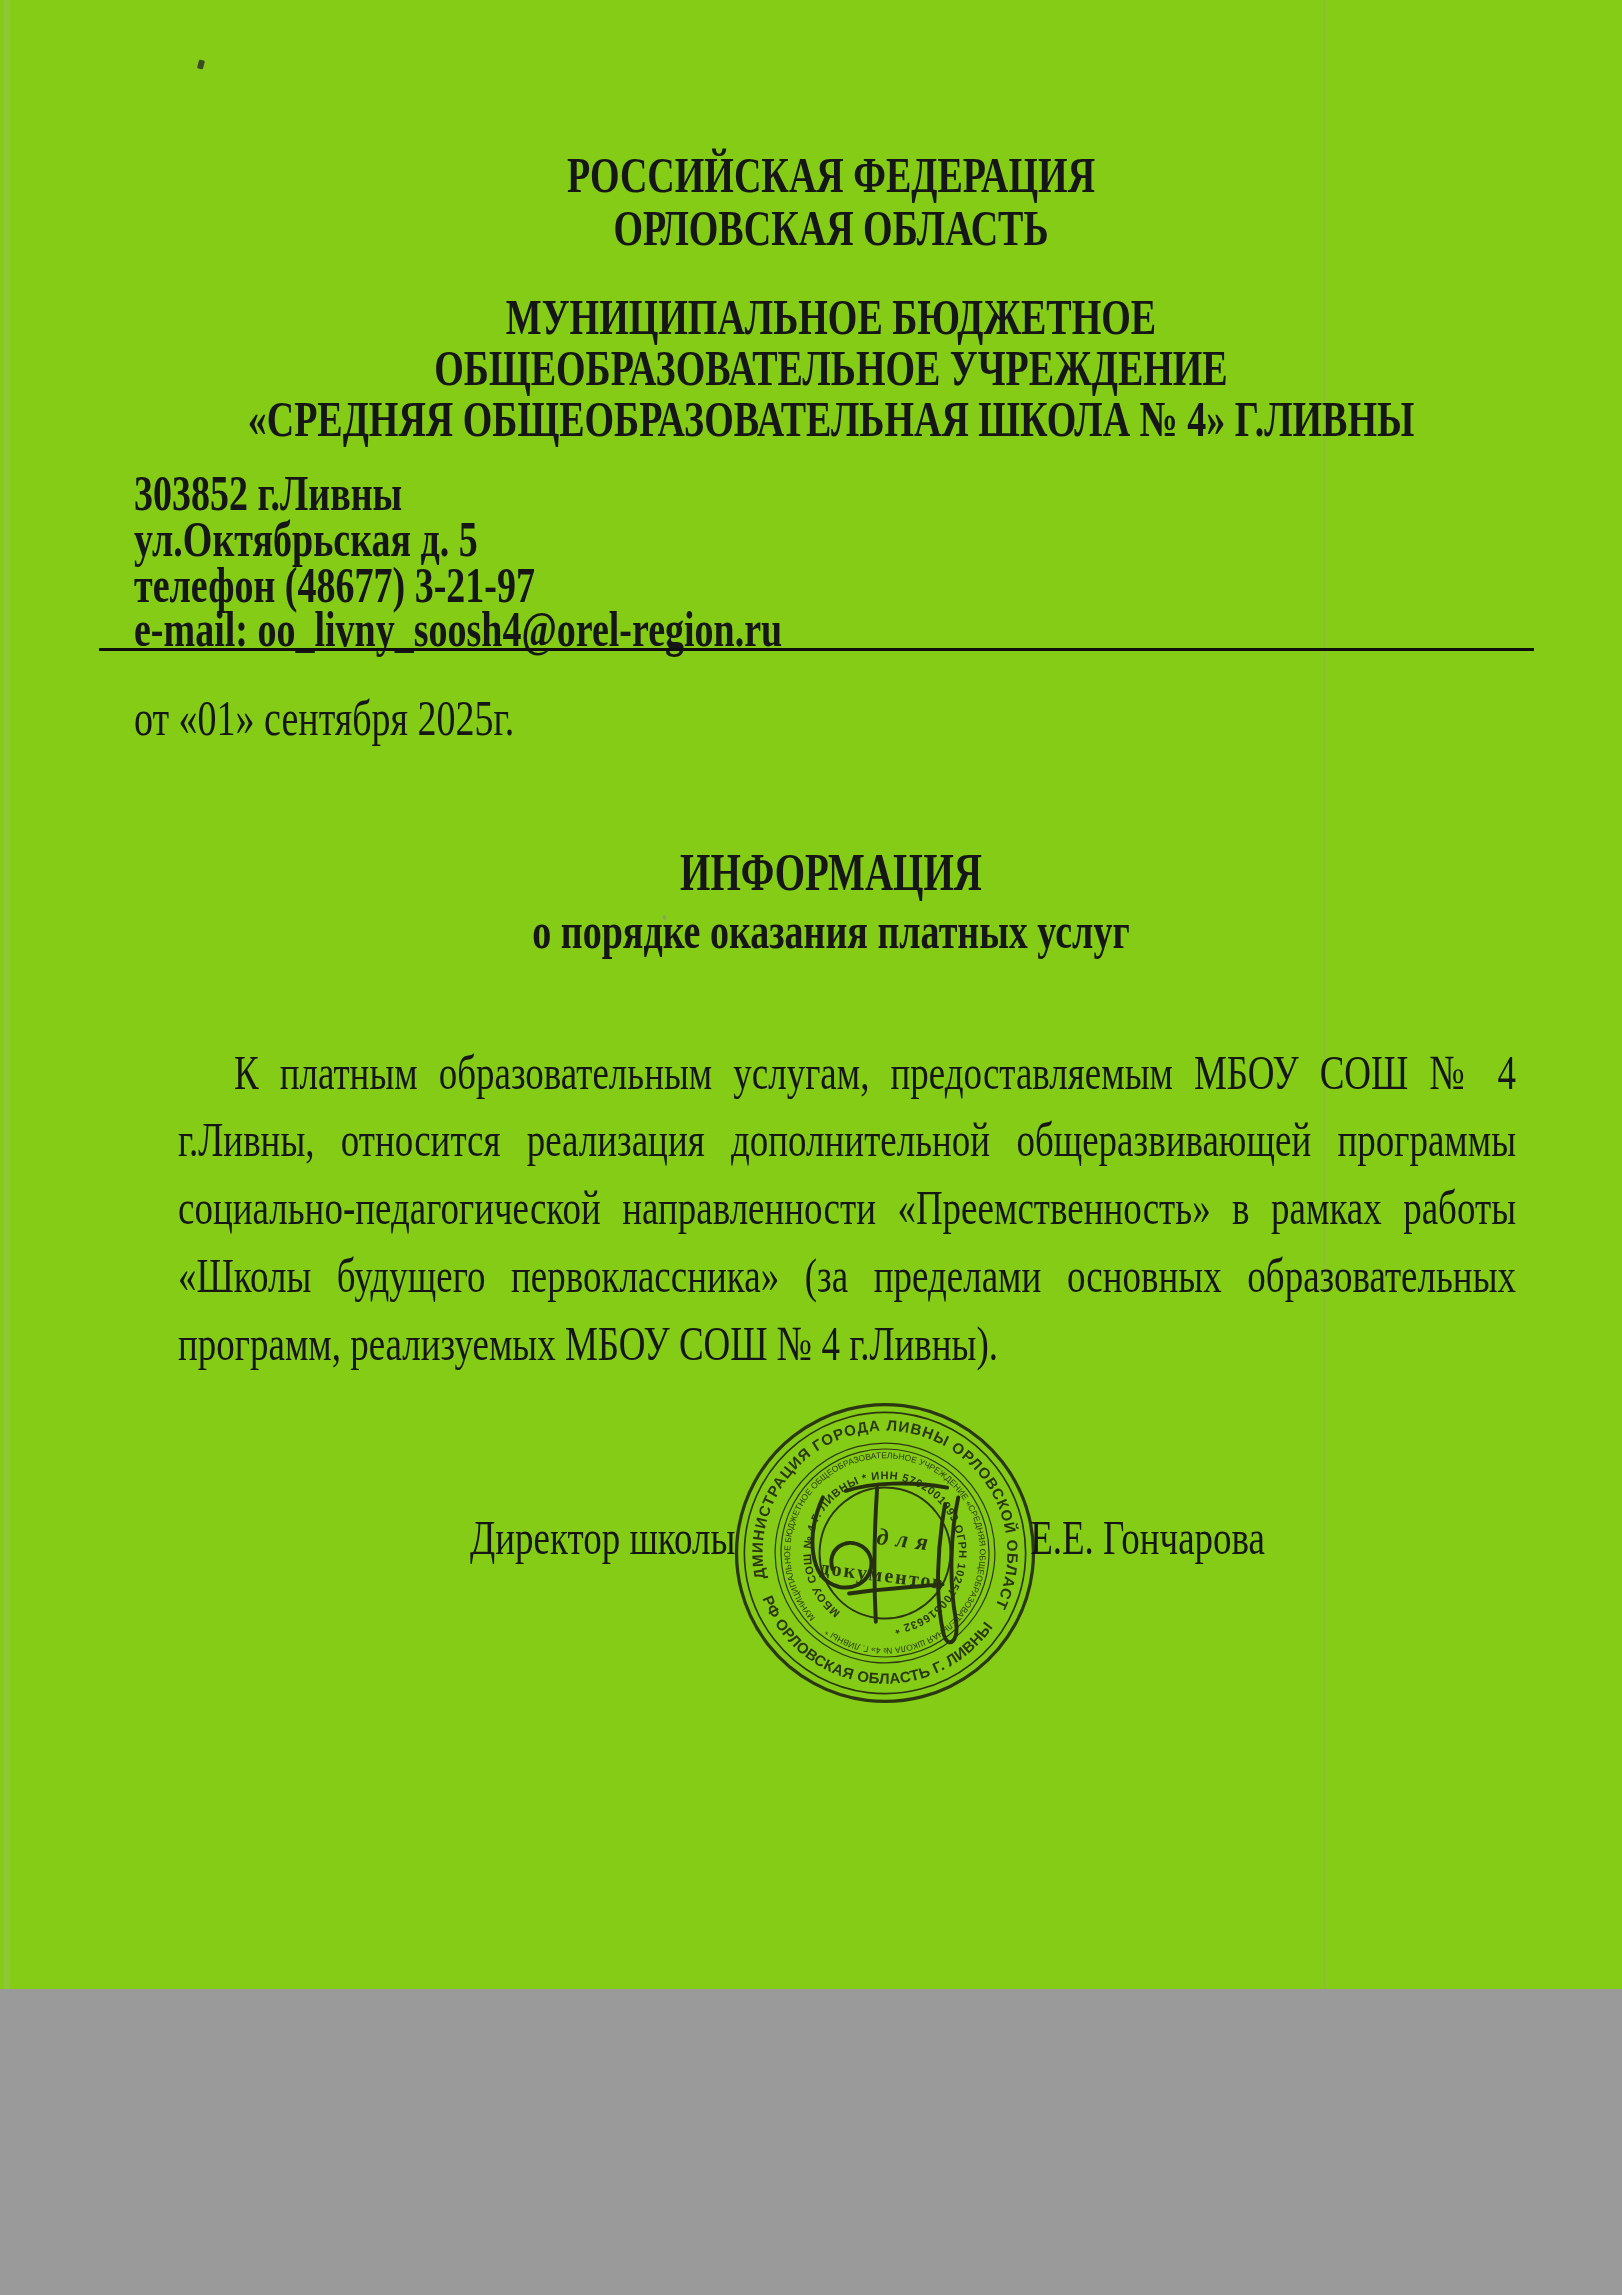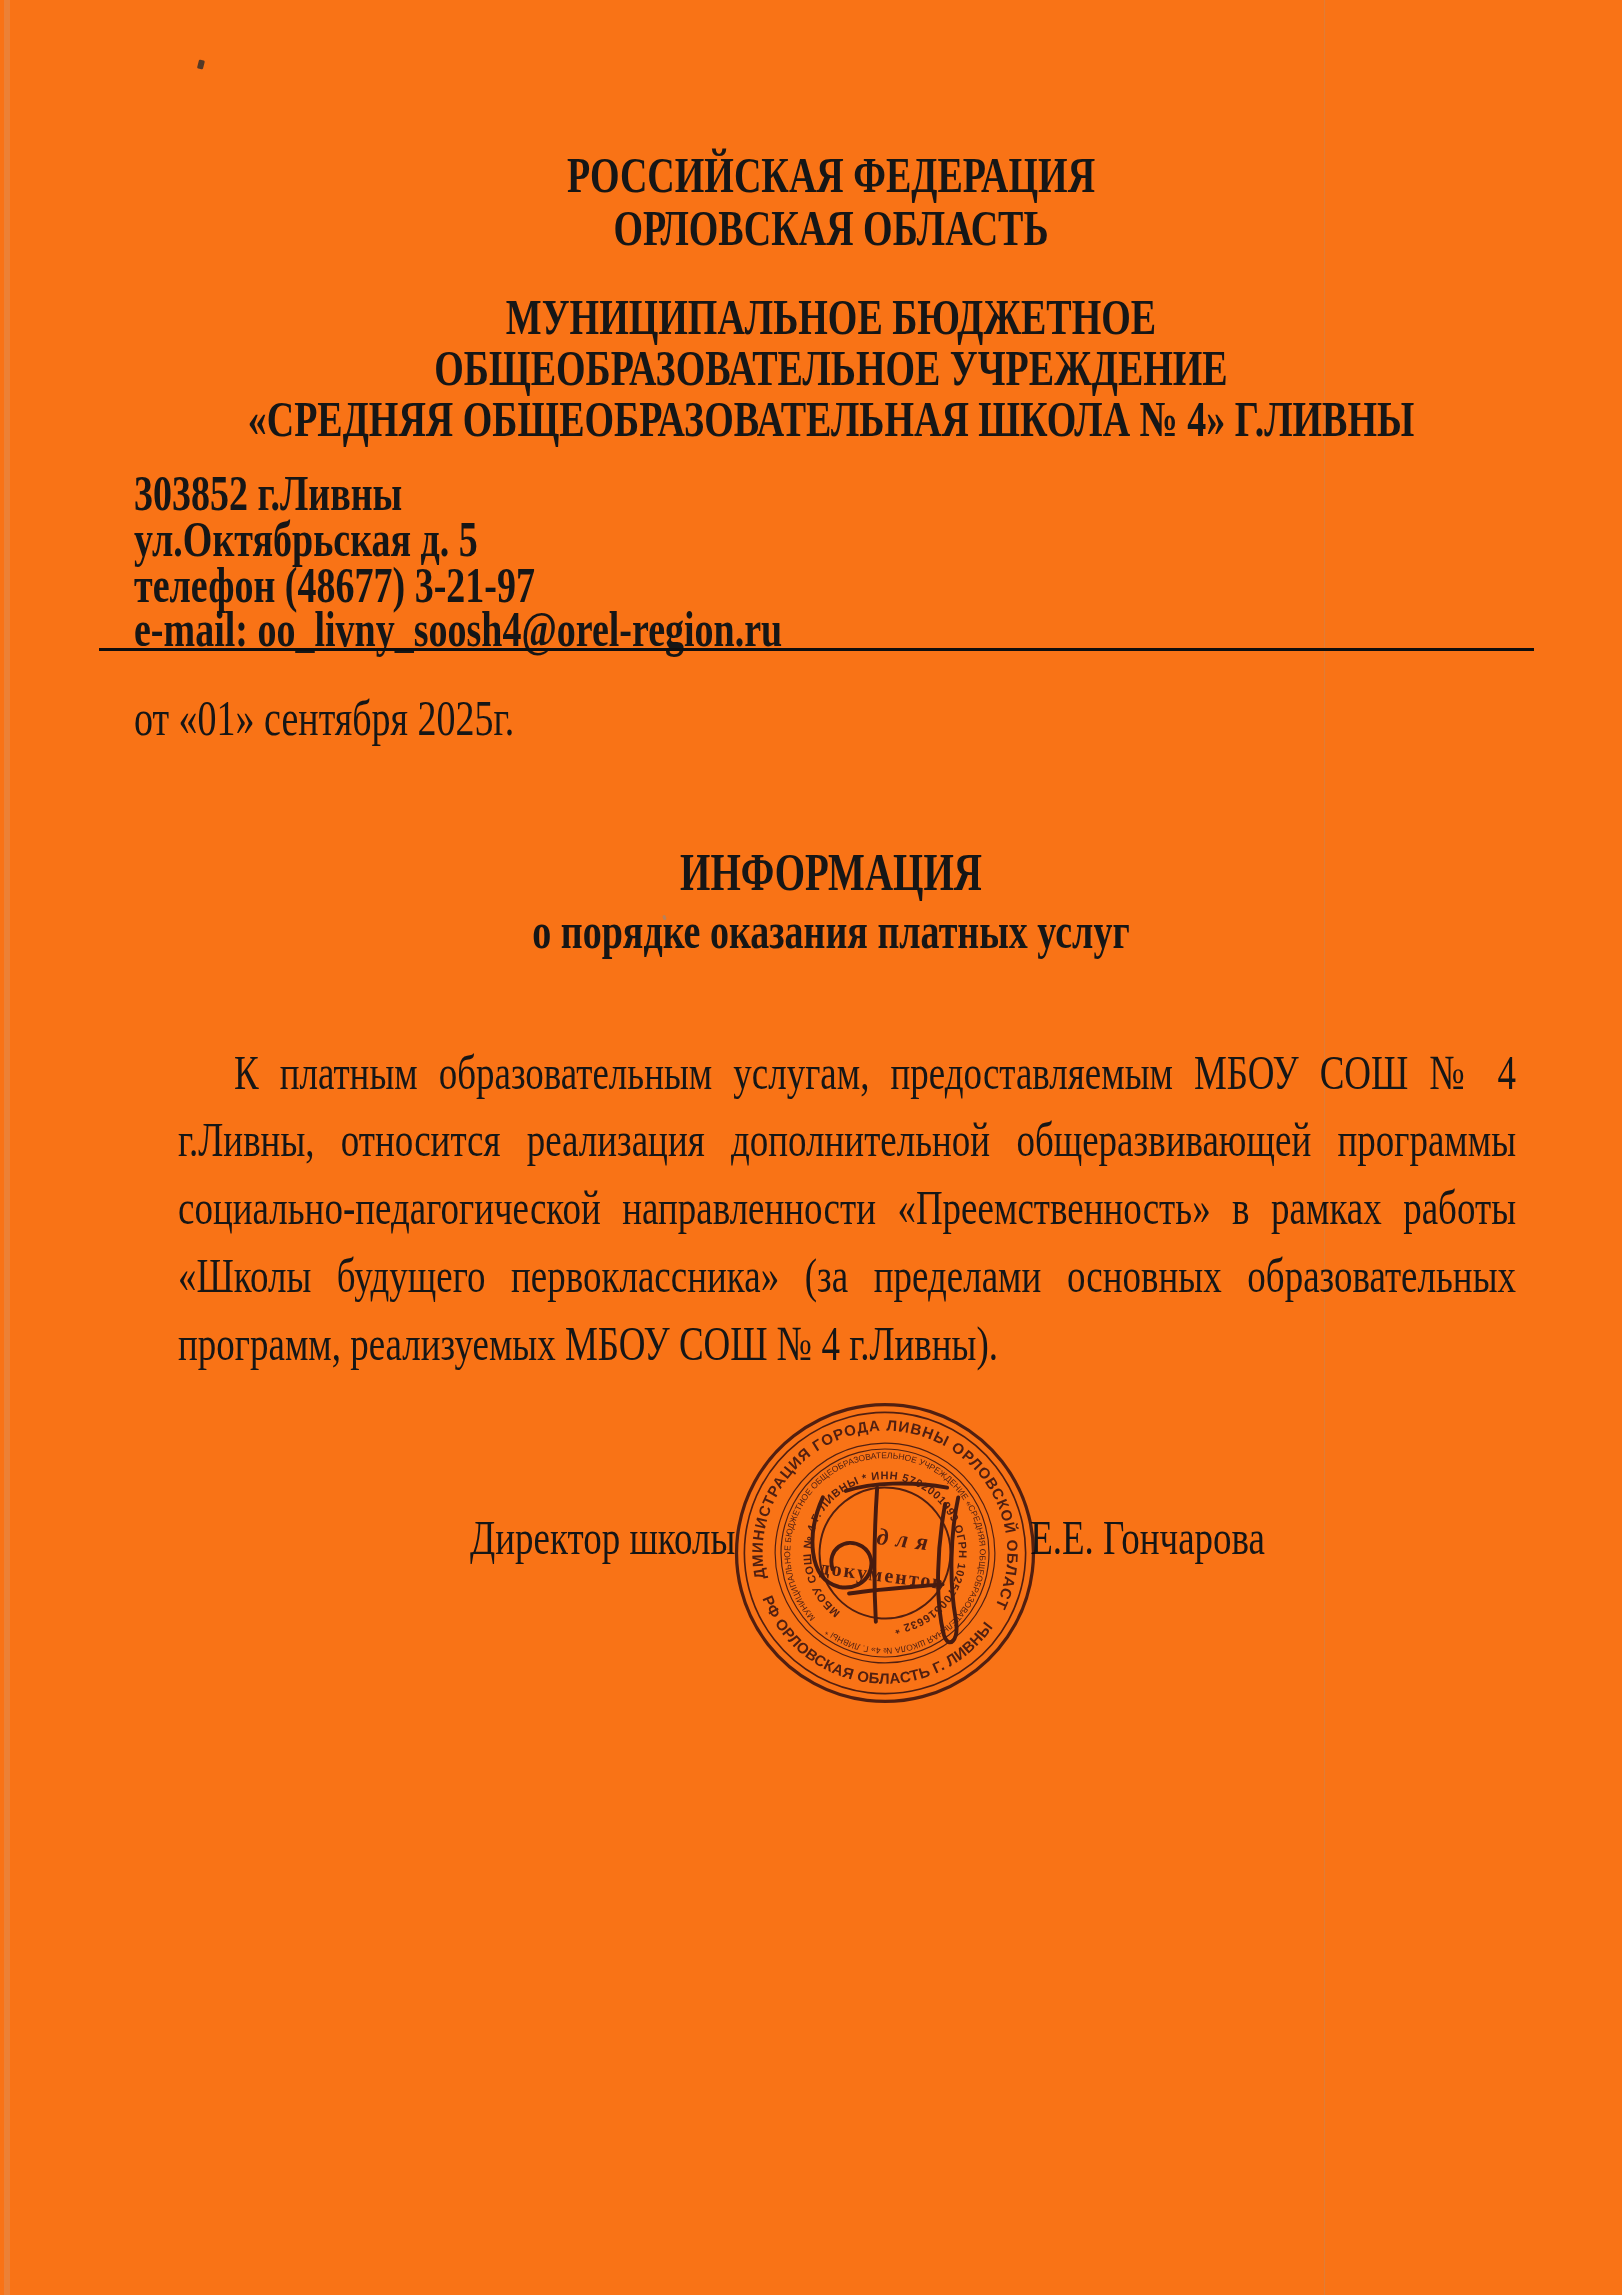--- a/index.html
+++ b/index.html
@@ -1,19 +1,19 @@
 <!DOCTYPE html>
 <html style="font-size:10.5px"><head>
 <meta charset="utf-8">
 <style>
   html,body{margin:0;padding:0;background:#9a9a9a;}
   .page{
     position:relative;
-    width:1623px;height:2295px;
-    background:#f97316;
+    width:1623px;height:1989px;
+    background:#84cc16;
     overflow:hidden;
     font-family:"Liberation Serif","DejaVu Serif",serif;
     color:#161616;
   }
   
   .sy{transform:scaleY(1.33);}
   .c{position:absolute;left:85px;width:1492px;text-align:center;transform-origin:50% 0;}
   .hdrc{position:absolute;left:39px;width:1584px;text-align:center;transform-origin:50% 0;}
   .l{position:absolute;transform-origin:0 0;}
   .b{font-weight:bold;}

